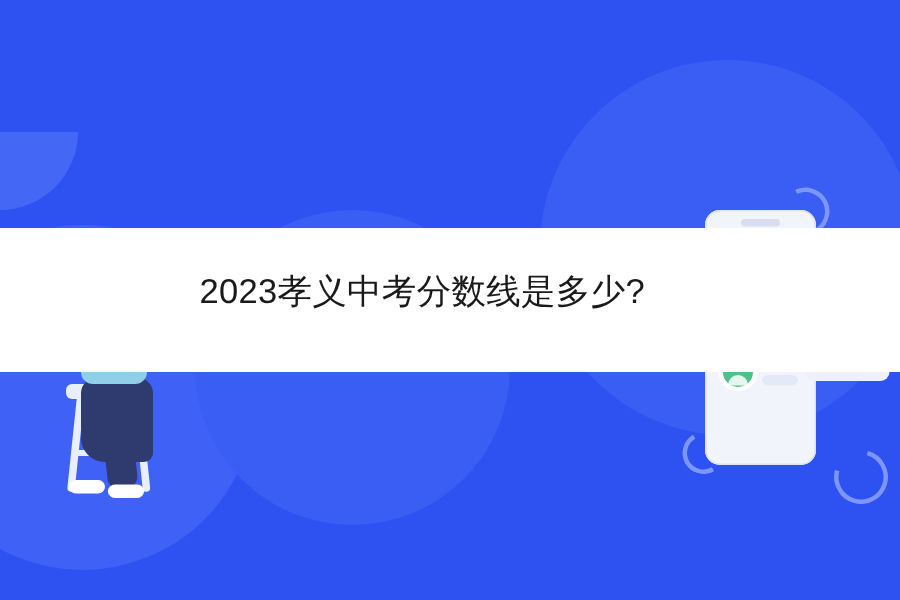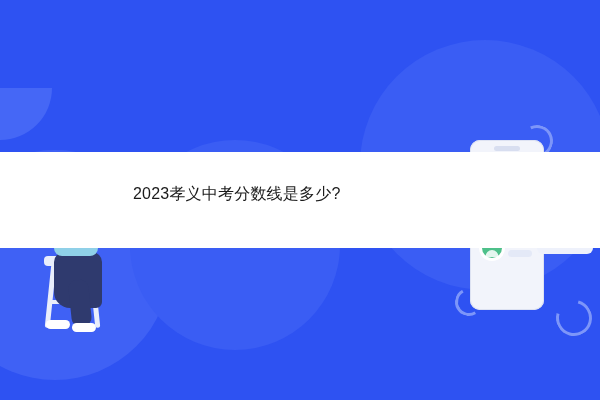--- a/index.html
+++ b/index.html
@@ -52,21 +52,21 @@
     background: #ffffff;
   }
   .title-text {
     position: absolute;
     left: 133px;
     top: 152px;
     width: 400px;
     height: 84px;
     display: flex;
     align-items: center;
-    font-size: 16px;
+    font-size: 23px;
     color: #1a1a1a;
     letter-spacing: 0.2px;
     white-space: nowrap;
   }
 
   
   .phone {
     position: absolute;
     left: 470px;
     top: 140px;

